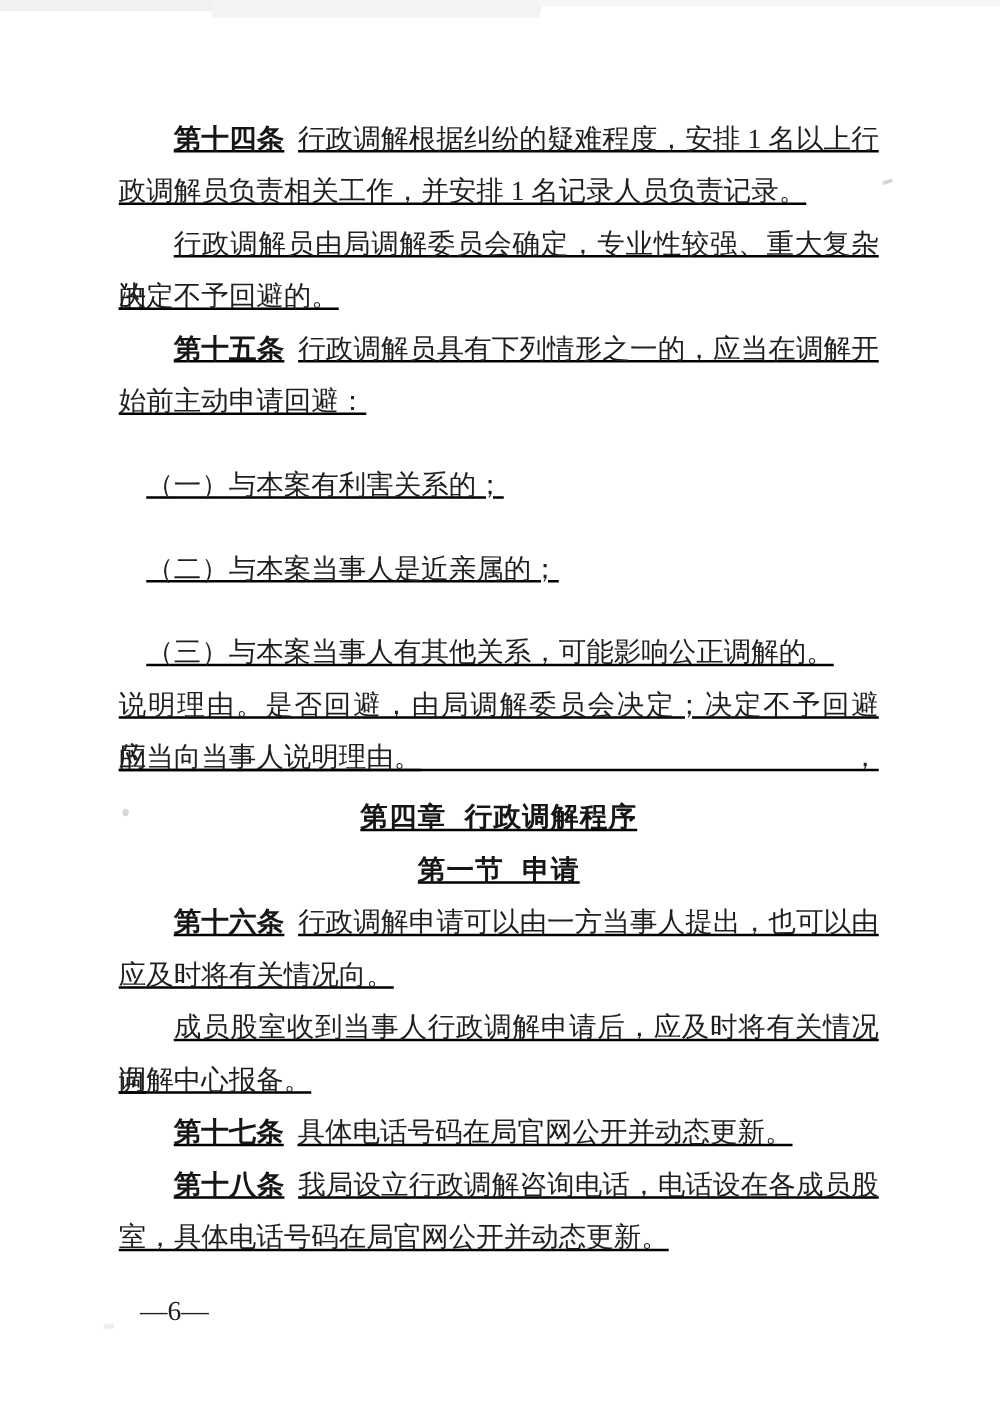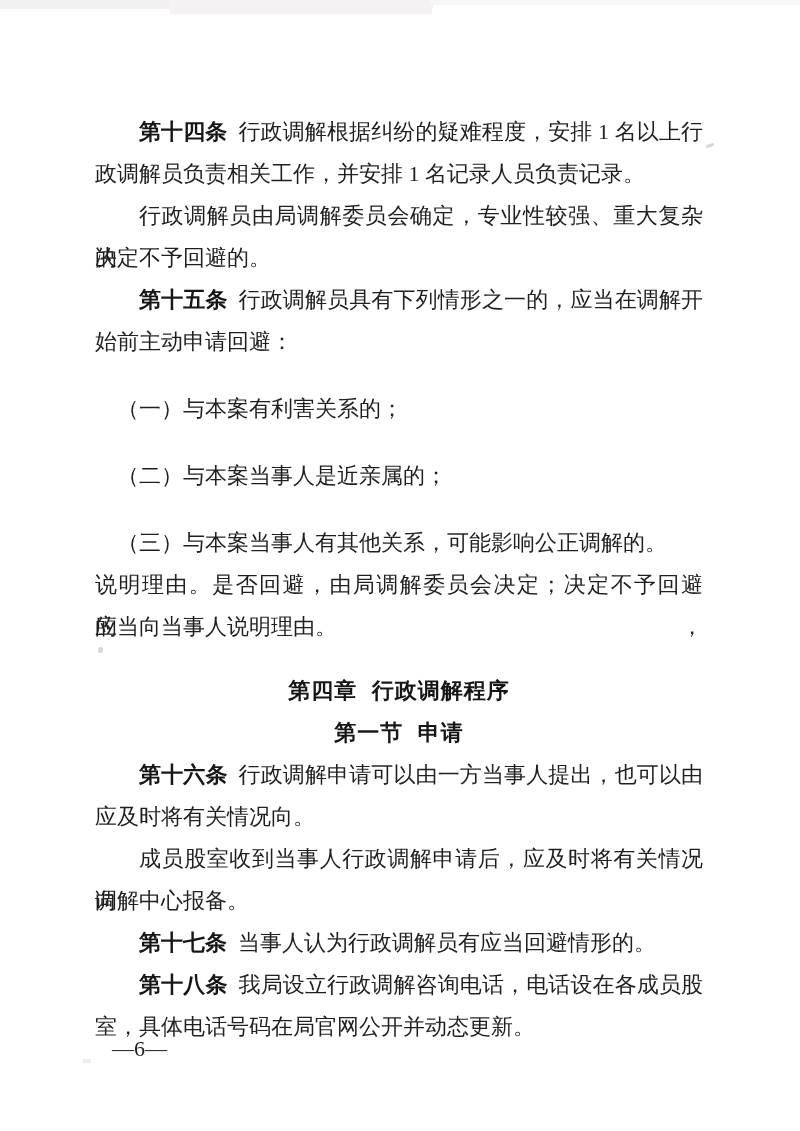--- a/index.html
+++ b/index.html
@@ -7,22 +7,23 @@
     position: relative;
     width: 800px;
     height: 1131px;
     background: #ffffff;
     overflow: hidden;
     font-family: "Liberation Serif", "DejaVu Serif", serif;
   }
   .content {
     position: absolute;
     left: 95px;
-    top: 111px;
+    top: 90px;
     width: 608px;
+    text-decoration: underline;
   }
   .line {
     height: 42px;
     line-height: 42px;
     font-size: 22px;
     color: #1f1f1f;
     white-space: nowrap;
   }
   .line.fill {
     white-space: normal;
@@ -32,21 +33,21 @@
   .indent-para { text-indent: 44px; }
   .indent-item { text-indent: 22px; margin-top: 25px; }
   .center {
     text-align: center;
     text-align-last: center;
     font-weight: bold;
     color: #161616;
     word-spacing: 8px;
     letter-spacing: 1px;
   }
-  .gap-before { margin-top: 22px; }
+  .gap-before { margin-top: 6px; }
   .prefix { font-weight: bold; color: #161616; margin-right: 11px; }
   .page-number {
     position: absolute;
     left: 112px;
     top: 1038px;
     font-size: 22px;
     line-height: 22px;
     color: #1f1f1f;
   }
   
@@ -79,19 +80,19 @@
       <div class="line indent-item"><span>（二）与本案当事人是近亲属的；</span></div>
       <div class="line indent-item"><span>（三）与本案当事人有其他关系，可能影响公正调解的。</span></div>
       <div class="line fill"><span>说明理由。是否回避，由局调解委员会决定；决定不予回避的，</span></div>
       <div class="line"><span>应当向当事人说明理由。</span></div>
       <div class="line center gap-before"><span>第四章 行政调解程序</span></div>
       <div class="line center"><span>第一节 申请</span></div>
       <div class="line indent-para fill"><span class="prefix">第十六条</span><span>行政调解申请可以由一方当事人提出，也可以由</span></div>
       <div class="line"><span>应及时将有关情况向。</span></div>
       <div class="line indent-para fill"><span>成员股室收到当事人行政调解申请后，应及时将有关情况向</span></div>
       <div class="line"><span>调解中心报备。</span></div>
-      <div class="line indent-para"><span class="prefix">第十七条</span><span>当事人认为行政调解员有应当回避情形的。</span></div>
+      <div class="line indent-para"><span class="prefix">第十七条</span><span>具体电话号码在局官网公开并动态更新。</span></div>
       <div class="line indent-para fill"><span class="prefix">第十八条</span><span>我局设立行政调解咨询电话，电话设在各成员股</span></div>
       <div class="line"><span>室，具体电话号码在局官网公开并动态更新。</span></div>
     </div>
 
   <div class="page-number">—6—</div>
 </div>
 
 </body></html>

